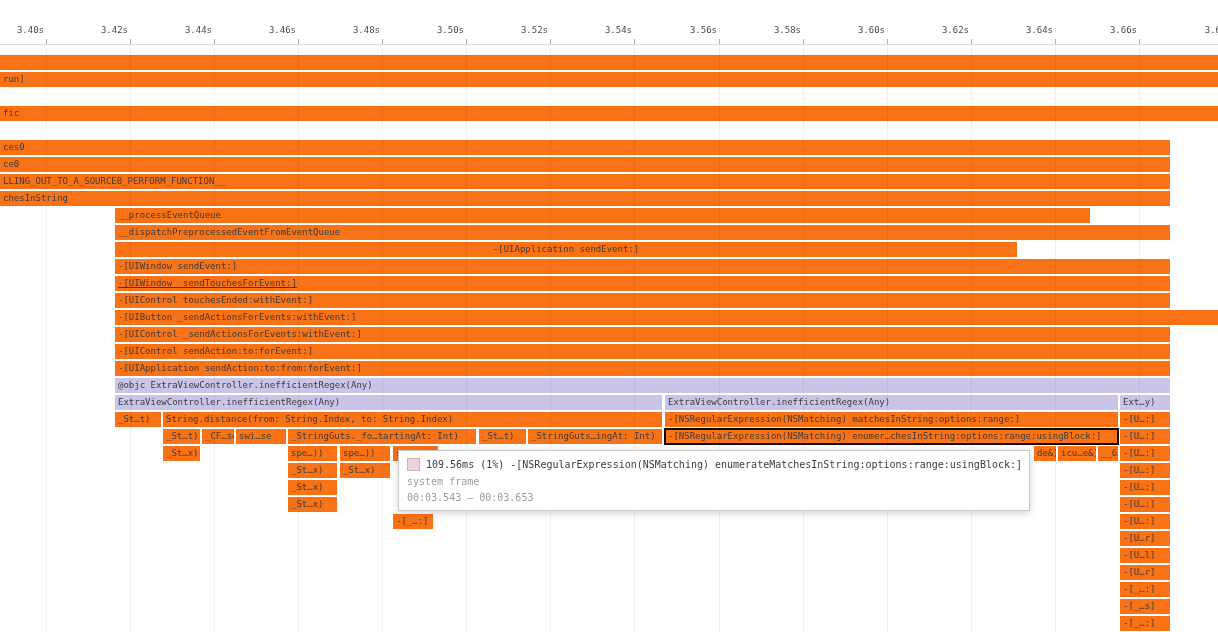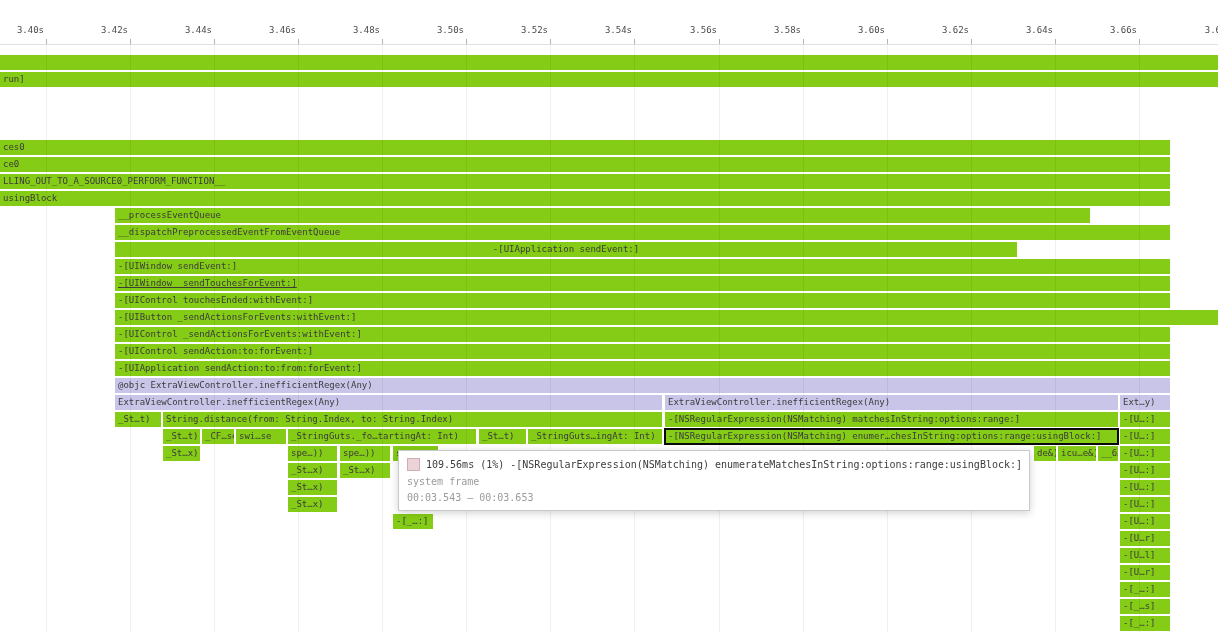--- a/index.html
+++ b/index.html
@@ -22,21 +22,21 @@
   .gridline {
     position:absolute; top:45px; bottom:0; width:1px;
     background:rgba(0,0,0,0.06); z-index:3;
   }
   .flame-bar {
     position:absolute; height:15px; line-height:15px;
     font-size:9px; color:#3b3b3b; padding:0 3px;
     box-sizing:border-box; white-space:nowrap; overflow:hidden;
     z-index:1; cursor:default;
   }
-  .pink   { background:#84cc16; }
+  .pink   { background:#f97316; }
   .purple { background:#c9c5e9; }
   .hl     { outline:2px solid #0a0a0a; outline-offset:-1px; z-index:2; }
   .tooltip {
     position:absolute; z-index:10; box-sizing:border-box;
     background:#ffffff; border:1px solid #c9c9c9;
     box-shadow:0 2px 8px rgba(0,0,0,0.18);
     padding:7px 8px; font-size:10px; color:#3c3c3c;
   }
   .tooltip-row1 { display:flex; align-items:center; white-space:nowrap; overflow:hidden; }
   .swatch {
@@ -78,24 +78,25 @@
       <div class="tick-label" style="left: 1019px;">3.64s</div>
       <div class="tick-mark" style="left: 1055px;"></div>
       <div class="tick-label" style="left: 1103px;">3.66s</div>
       <div class="tick-mark" style="left: 1139px;"></div>
       <div class="tick-label" style="left: 1187px;">3.6</div>
     </div>
 
   <div style="position:absolute; inset:0;">
       <div class="flame-bar pink" style="left: 0px; top: 55px; width: 1218px;"></div>
       <div class="flame-bar pink" style="left: 0px; top: 72px; width: 1218px;">run]</div>
+      <div class="flame-bar pink" style="left: 0px; top: 106px; width: 1218px;">fic</div>
       <div class="flame-bar pink" style="left: 0px; top: 140px; width: 1170px;">ces0</div>
       <div class="flame-bar pink" style="left: 0px; top: 157px; width: 1170px;">ce0</div>
       <div class="flame-bar pink" style="left: 0px; top: 174px; width: 1170px;">LLING_OUT_TO_A_SOURCE0_PERFORM_FUNCTION__</div>
-      <div class="flame-bar pink" style="left: 0px; top: 191px; width: 1170px;">usingBlock</div>
+      <div class="flame-bar pink" style="left: 0px; top: 191px; width: 1170px;">chesInString</div>
       <div class="flame-bar pink" style="left: 115px; top: 208px; width: 975px;">__processEventQueue</div>
       <div class="flame-bar pink" style="left: 115px; top: 225px; width: 1055px;">__dispatchPreprocessedEventFromEventQueue</div>
       <div class="flame-bar pink" style="left: 115px; top: 242px; width: 902px; text-align: center;">-[UIApplication sendEvent:]</div>
       <div class="flame-bar pink" style="left: 115px; top: 259px; width: 1055px;">-[UIWindow sendEvent:]</div>
       <div class="flame-bar pink" style="left: 115px; top: 276px; width: 1055px; text-decoration: underline;">-[UIWindow _sendTouchesForEvent:]</div>
       <div class="flame-bar pink" style="left: 115px; top: 293px; width: 1055px;">-[UIControl touchesEnded:withEvent:]</div>
       <div class="flame-bar pink" style="left: 115px; top: 310px; width: 1148px;">-[UIButton _sendActionsForEvents:withEvent:]</div>
       <div class="flame-bar pink" style="left: 115px; top: 327px; width: 1055px;">-[UIControl _sendActionsForEvents:withEvent:]</div>
       <div class="flame-bar pink" style="left: 115px; top: 344px; width: 1055px;">-[UIControl sendAction:to:forEvent:]</div>
       <div class="flame-bar pink" style="left: 115px; top: 361px; width: 1055px;">-[UIApplication sendAction:to:from:forEvent:]</div>

